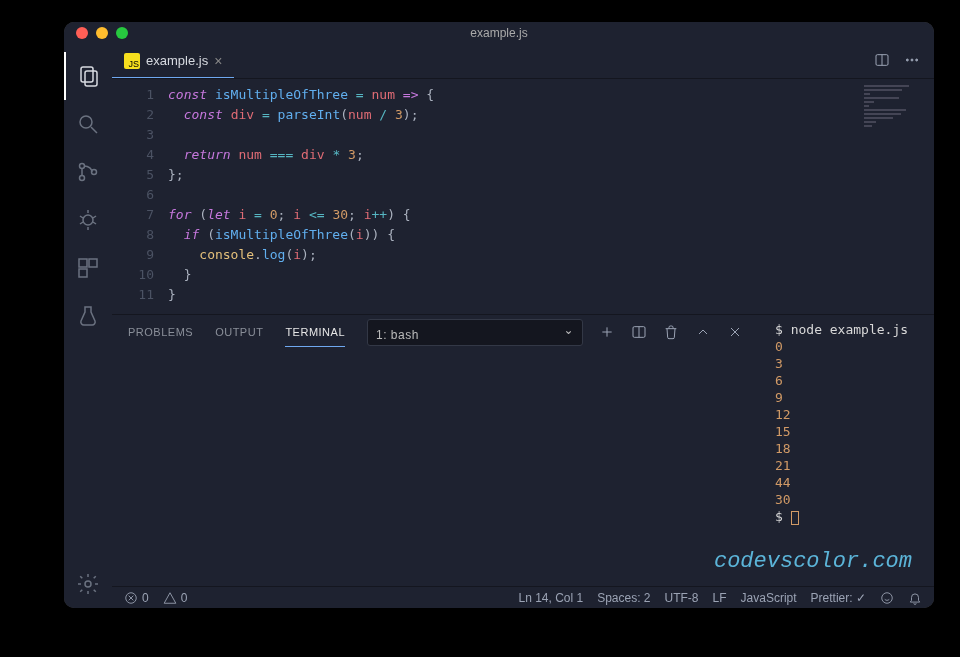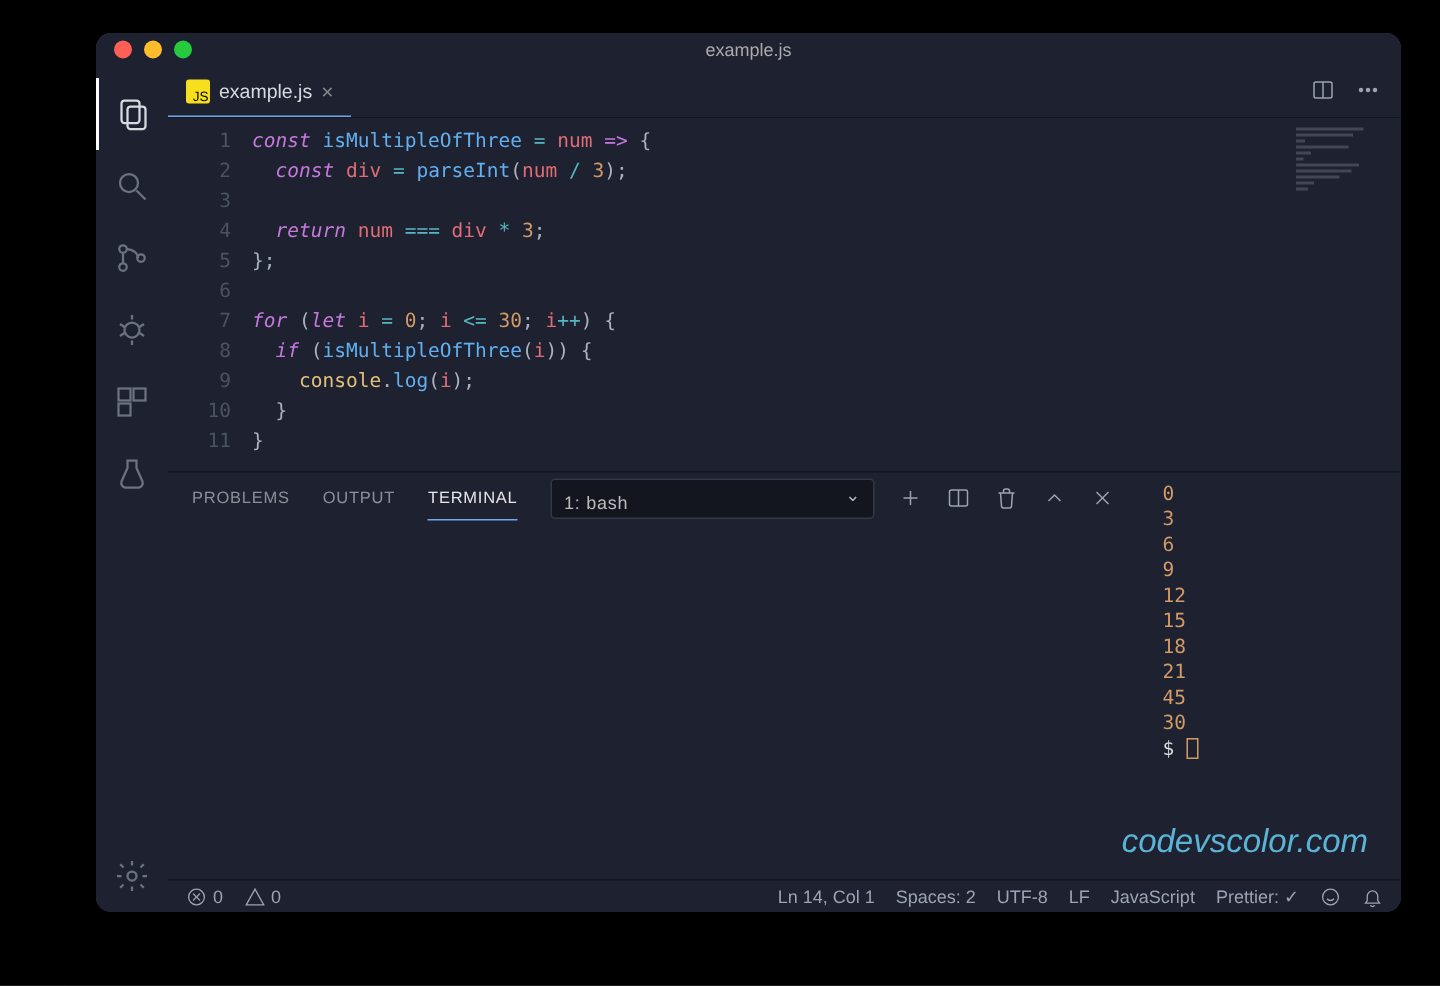--- a/index.html
+++ b/index.html
@@ -32,21 +32,21 @@
   .panel{display:flex;flex-direction:row;border-top:1px solid #14161f;background:#1e2230;height:272px;}
   .panel-tabs{height:34px;display:flex;align-items:center;padding:0 16px;gap:22px;font-size:11px;letter-spacing:.5px;color:#8a8f99;}
   .panel-tab{cursor:pointer;padding:8px 0;}
   .panel-tab.active{color:#e6e6e6;border-bottom:1px solid #6fa8f0;}
   .panel-right{margin-left:auto;display:flex;align-items:center;gap:16px;}
   .term-select{background:#14161f;border:1px solid #333846;color:#bbb;font-size:12px;padding:8px 80px 3px 8px;border-radius:3px;position:relative;width:216px;}
   .panel-right svg{width:16px;height:16px;stroke:#9ba3b4;fill:none;stroke-width:1.5;cursor:pointer;}
   .terminal{flex:1;padding:6px 16px 8px;font-family:Menlo,Consolas,monospace;font-size:13px;line-height:17px;color:#d8d8d8;overflow:hidden;}
   .term-out{color:#d19a66;}
   .term-cursor{display:inline-block;width:8px;height:14px;border:1px solid #d19a66;vertical-align:middle;}
-  .watermark{position:absolute;right:22px;bottom:34px;color:#5bb4d8;font-family:Liberation Sans, sans-serif;font-size:22px;font-style:italic;}
+  .watermark{position:absolute;right:22px;bottom:34px;color:#5bb4d8;font-family:Liberation Mono, monospace;font-size:22px;font-style:italic;}
   .statusbar{height:22px;background:#1e2230;border-top:1px solid #14161f;display:flex;align-items:center;font-size:12px;color:#9ba3b4;padding:0 12px;gap:14px;}
   .statusbar .sp{flex:1;}
   .statusbar svg{width:14px;height:14px;stroke:currentColor;fill:none;stroke-width:1.5;vertical-align:middle;}
   .stat-item{display:flex;align-items:center;gap:4px;cursor:pointer;}
 </style>
 </head>
 <body>
 
 <div class="window">
   <div class="titlebar">
@@ -189,29 +189,30 @@
             <svg viewBox="0 0 24 24">
                 <polyline points="6 15 12 9 18 15"></polyline>
               </svg>
             <svg viewBox="0 0 24 24">
                 <line x1="6" y1="6" x2="18" y2="18"></line>
                 <line x1="6" y1="18" x2="18" y2="6"></line>
               </svg>
           </div>
         </div>
         <div class="terminal" id="terminal">
+            <div>$ node example.js</div>
             <div class="term-out">0</div>
             <div class="term-out">3</div>
             <div class="term-out">6</div>
             <div class="term-out">9</div>
             <div class="term-out">12</div>
             <div class="term-out">15</div>
             <div class="term-out">18</div>
             <div class="term-out">21</div>
-            <div class="term-out">45</div>
+            <div class="term-out">44</div>
             <div class="term-out">30</div>
             <div><span>$ </span><span class="term-cursor"></span></div>
           </div>
       </div>
 
       <div class="statusbar">
         <div class="stat-item">
             <svg viewBox="0 0 24 24">
               <circle cx="12" cy="12" r="9"></circle>
               <line x1="8" y1="8" x2="16" y2="16"></line>

